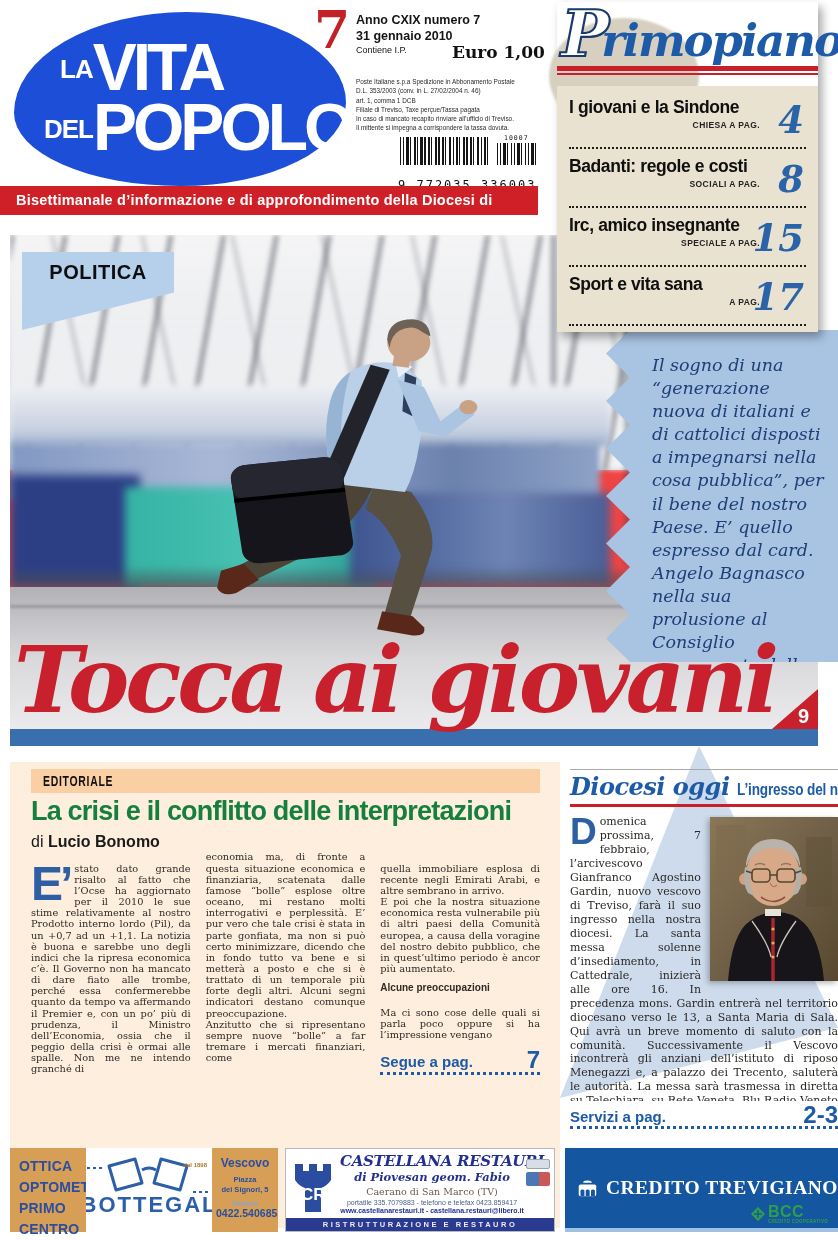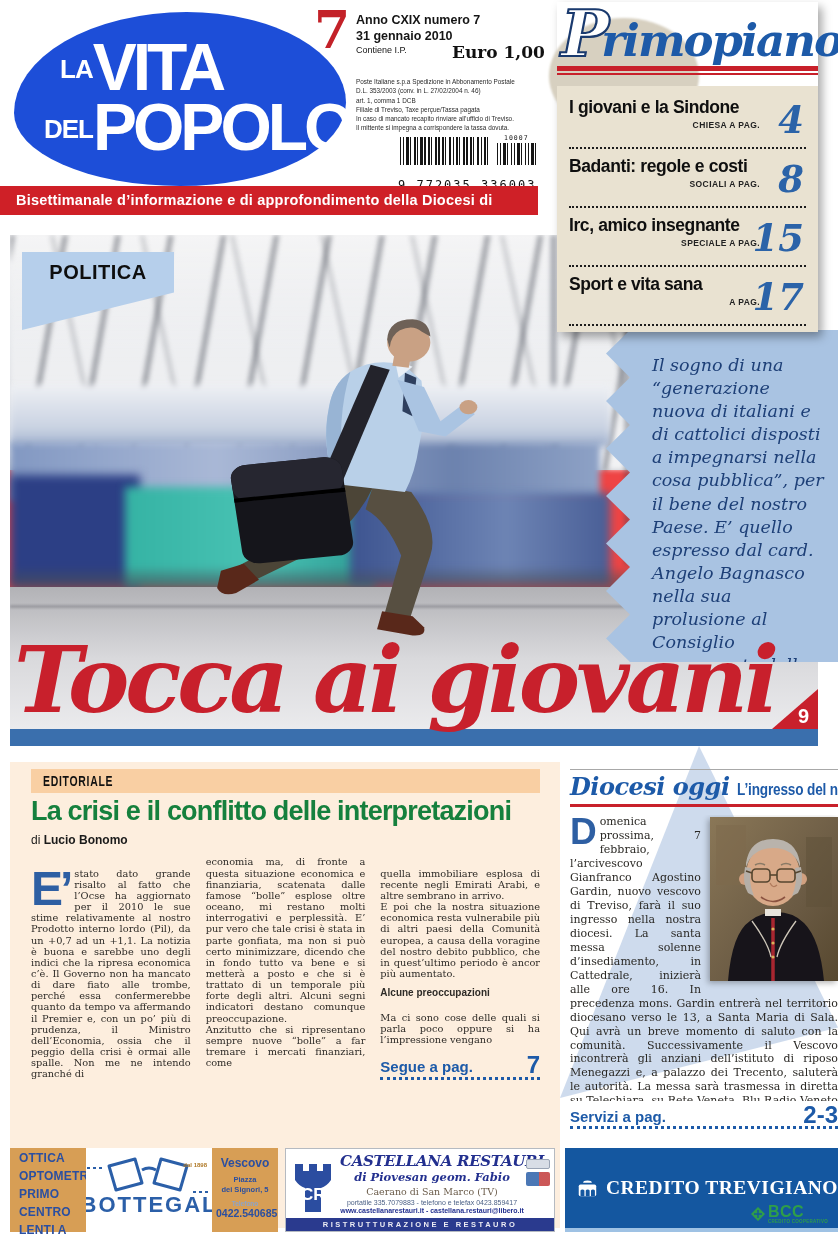--- a/index.html
+++ b/index.html
@@ -113,21 +113,21 @@
     clip-path: polygon(100% 0, 100% 100%, 0 100%); z-index: 7;
     color: #fff; font-weight: 800; font-size: 20px; text-align: right;
     padding: 17px 9px 0 0; line-height: 1;
   }
 
   
   #editorial { left: 10px; top: 762px; width: 550px; height: 466px; background: #fdeede; padding: 7px 20px 0 21px; z-index: 2; }
   .ed-strip { background: #f9cfa3; height: 24px; display: flex; align-items: center; padding-left: 12px; margin-bottom: 5px; }
   .ed-label { font-size: 14.5px; font-weight: 800; color: #111; letter-spacing: 1px; transform: scaleX(0.72); transform-origin: left center; white-space: nowrap; }
   .ed-title { font-size: 27px; font-weight: 800; line-height: 0.98; letter-spacing: -0.8px; color: #15803d; margin: 5px 0 9px; }
-  .ed-byline { font-size: 12px; color: #1a1a1a; margin-bottom: 9px; }
+  .ed-byline { font-size: 16px; color: #1a1a1a; }
   .ed-byline b { font-weight: 800; }
   .ed-cols { display: flex; gap: 15px; }
   .ed-col { width: 160px; font-family: "DejaVu Serif", serif; font-size: 9.8px; line-height: 1.14; text-align: justify; color: #2e2b27; white-space: pre-line; }
   .ed-drop { float: left; font-family: "Liberation Sans", sans-serif; font-size: 48px; font-weight: 800; color: #2e5fa3; line-height: 0.78; margin: 2px 4px 0 0; letter-spacing: -3px; }
   .ed-sub { font-family: "Liberation Sans", sans-serif; font-weight: 800; font-size: 10px; margin: 8px 0 2px; white-space: normal; }
   .leader-row { display: flex; justify-content: space-between; align-items: flex-end; border-bottom: 3px dotted #1d5aa8; color: #1d5aa8; margin-top: 10px; padding-bottom: 1px; }
   .leader-label { font-size: 15px; font-weight: 800; font-family: "Liberation Sans", sans-serif; }
   .leader-num { font-size: 24px; font-weight: 800; line-height: 0.85; font-family: "Liberation Sans", sans-serif; }
 
   
@@ -136,21 +136,21 @@
   .dio-head { border-top: 1px solid #a8a8a8; border-bottom: 3px solid #c8202a; padding: 2px 0 3px; display: flex; align-items: baseline; gap: 7px; color: #1d5aa8; }
   .dio-title { font-family: "DejaVu Serif", serif; font-style: italic; font-weight: 700; font-size: 24px; letter-spacing: -0.5px; white-space: nowrap; }
   .dio-sub { font-weight: 800; font-size: 17px; transform: scaleX(0.8); transform-origin: left bottom; letter-spacing: -0.2px; white-space: nowrap; }
   .dio-body { margin-top: 8px; font-family: "DejaVu Serif", serif; font-size: 11px; line-height: 1.27; text-align: justify; color: #2a2824; flex: 1; overflow: hidden; }
   .dio-photo { float: right; width: 128px; height: 164px; margin: 2px 0 6px 9px; box-shadow: -2px 2px 6px rgba(0,0,0,0.3); }
   .dio-drop { float: left; font-family: "Liberation Sans", sans-serif; font-size: 37px; font-weight: 800; color: #2e5fa3; line-height: 0.8; margin: 2px 3px 0 0; }
   .servizi-row { margin-top: 4px; }
 
   
   #ad-bottegal { left: 10px; top: 1148px; width: 268px; height: 84px; background: #d79e55; display: flex; z-index: 2; }
-  .bt-left { width: 74px; padding: 1px 0 0 9px; color: #2b4fa0; font-weight: 800; font-size: 12px; line-height: 1.5; letter-spacing: 0.2px; }
+  .bt-left { width: 74px; padding: 8px 0 0 9px; color: #2b4fa0; font-weight: 800; font-size: 14px; line-height: 1.5; letter-spacing: 0.2px; }
   .bt-mid { flex: 1; background: #fff; margin: 0 2px; position: relative; overflow: hidden; }
   .bt-brand { position: absolute; left: 50%; top: 44px; transform: translateX(-50%); font-size: 22px; font-weight: 800; color: #2b5fa8; letter-spacing: 2px; z-index: 2; }
   .bt-since { position: absolute; right: 5px; top: 14px; font-size: 6px; color: #b07a28; font-weight: 700; z-index: 2; }
   .bt-glasses { position: absolute; left: 50%; top: 4px; transform: translateX(-50%); z-index: 1; }
   .bt-right { width: 64px; padding: 8px 4px 0 2px; color: #2b4fa0; text-align: center; }
   .bt-city { font-weight: 800; font-size: 12px; }
   .bt-addr { font-size: 7.5px; font-weight: 700; margin-top: 5px; line-height: 1.35; }
   .bt-tel-label { font-size: 6.5px; margin-top: 5px; color: #8aa4cc; font-weight: 700; }
   .bt-phone { font-size: 10.5px; font-weight: 800; }
 

